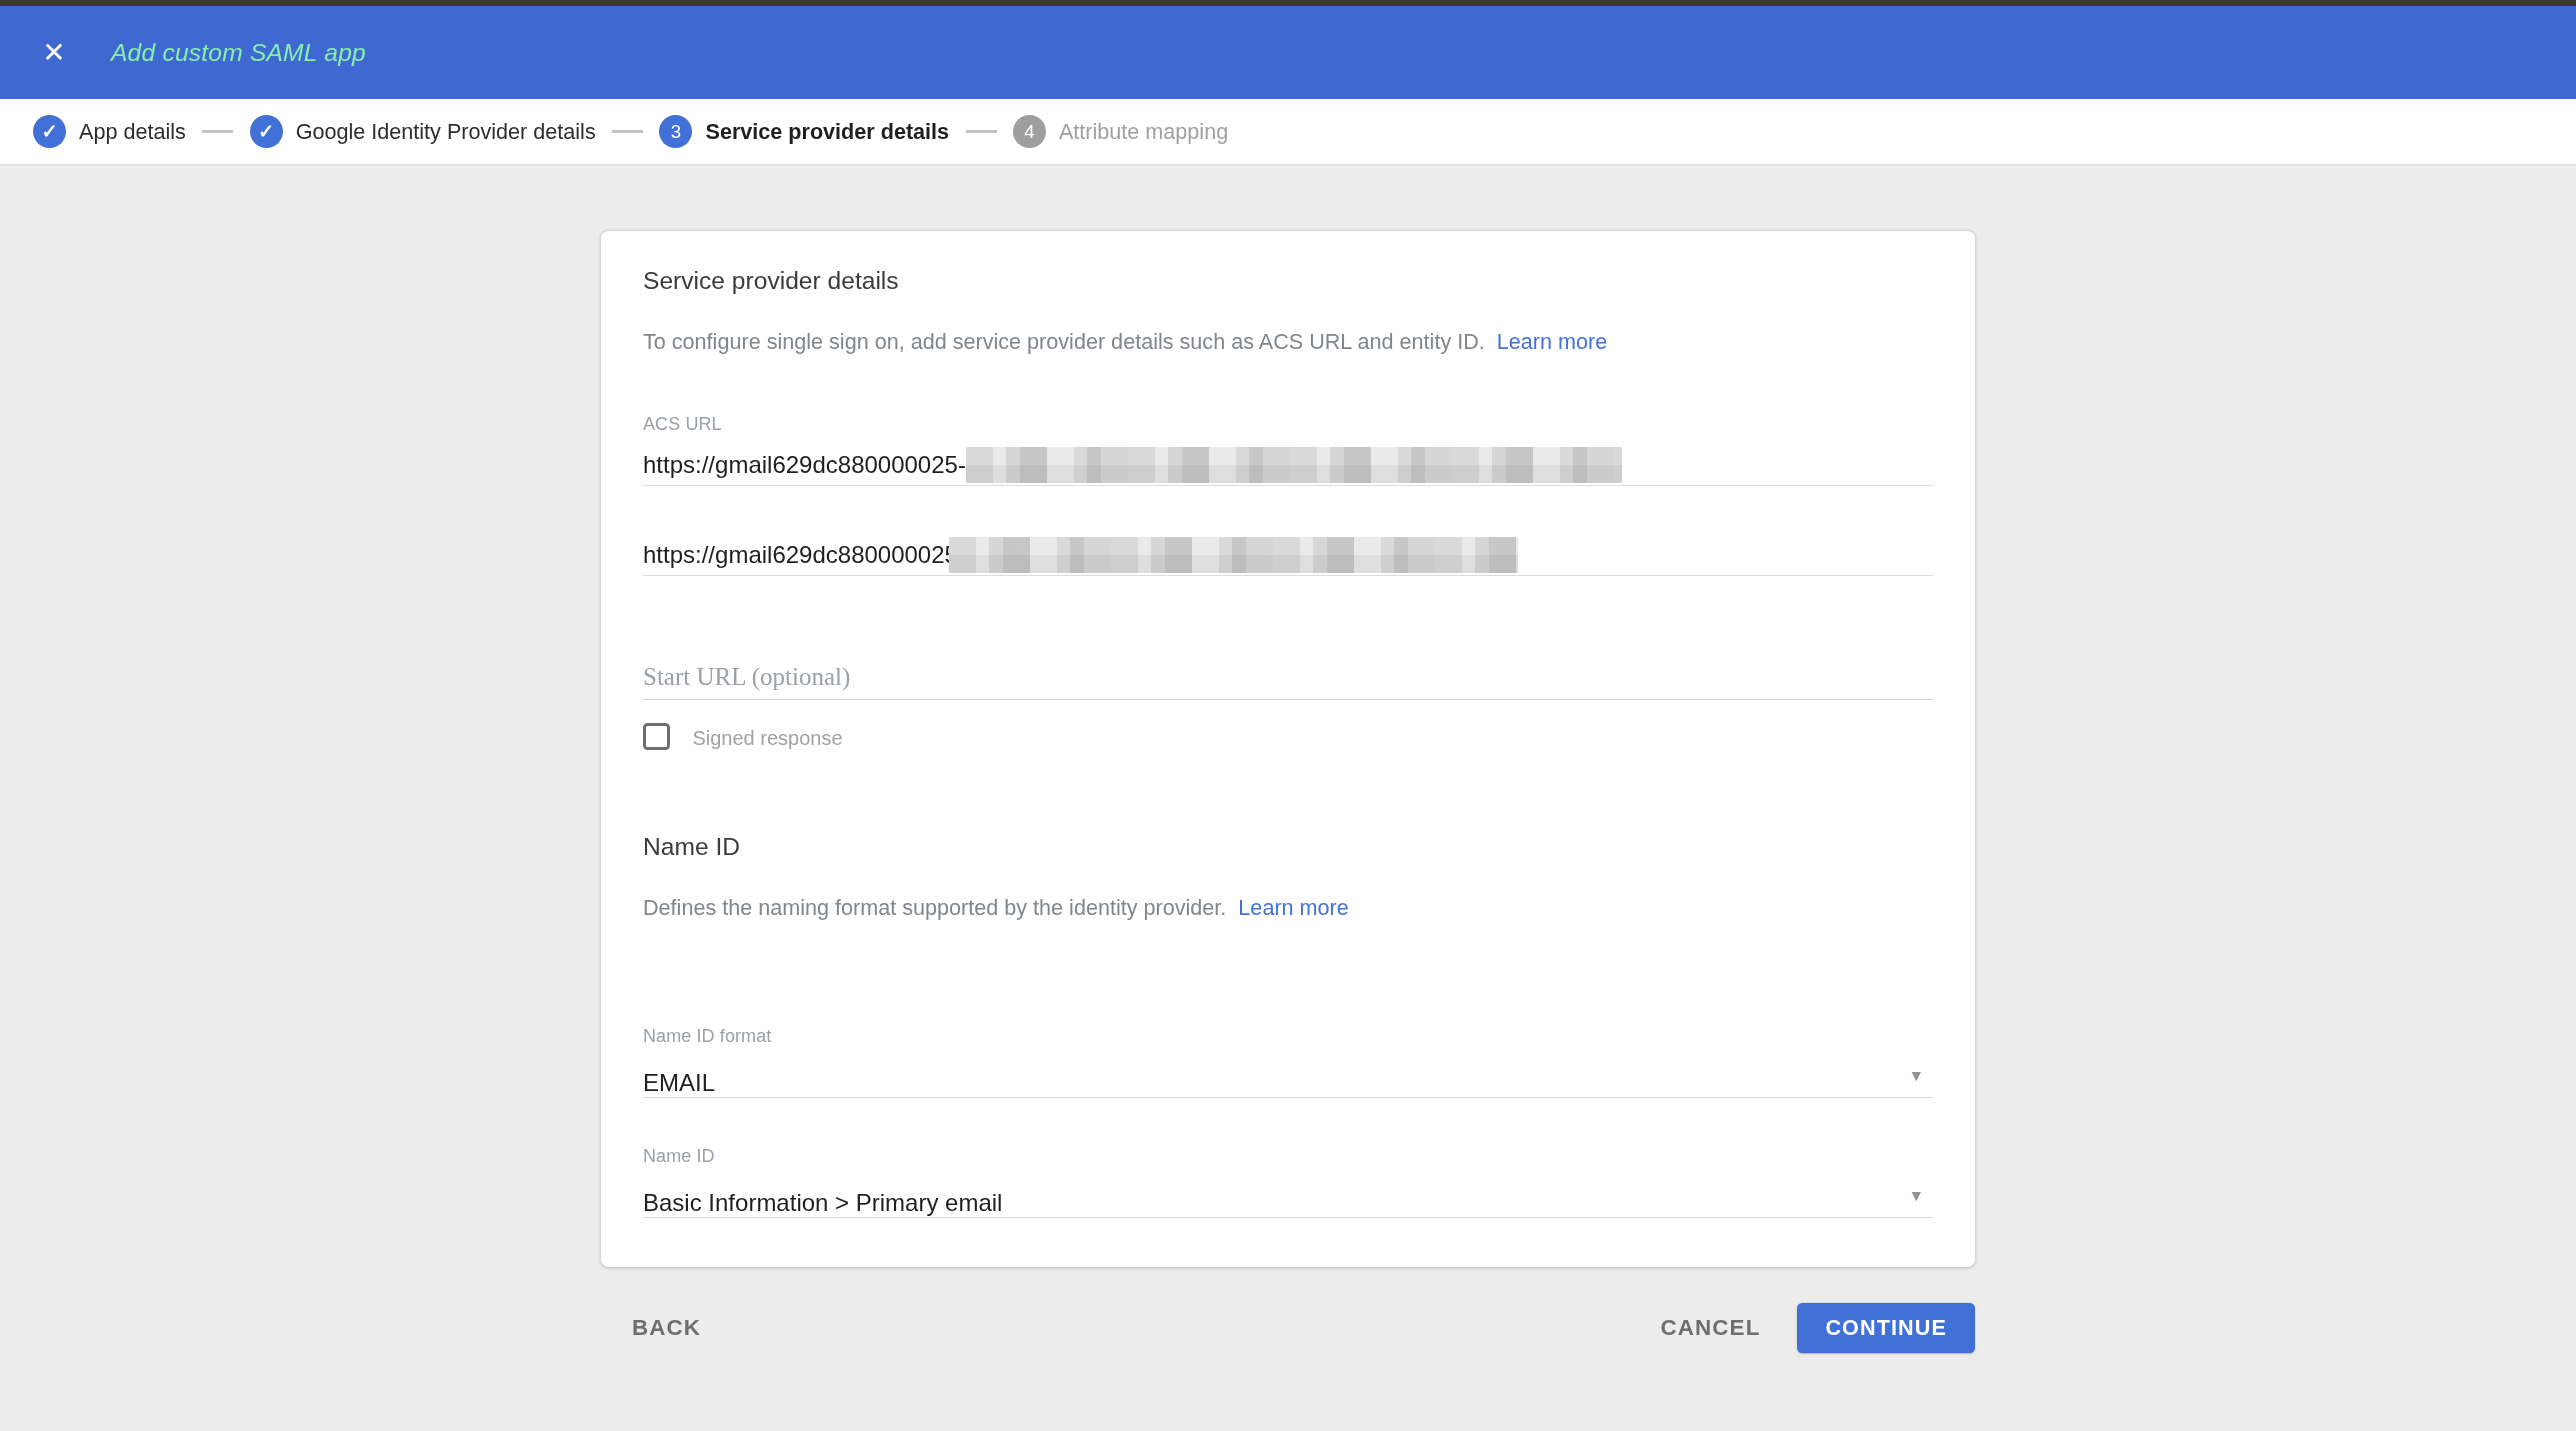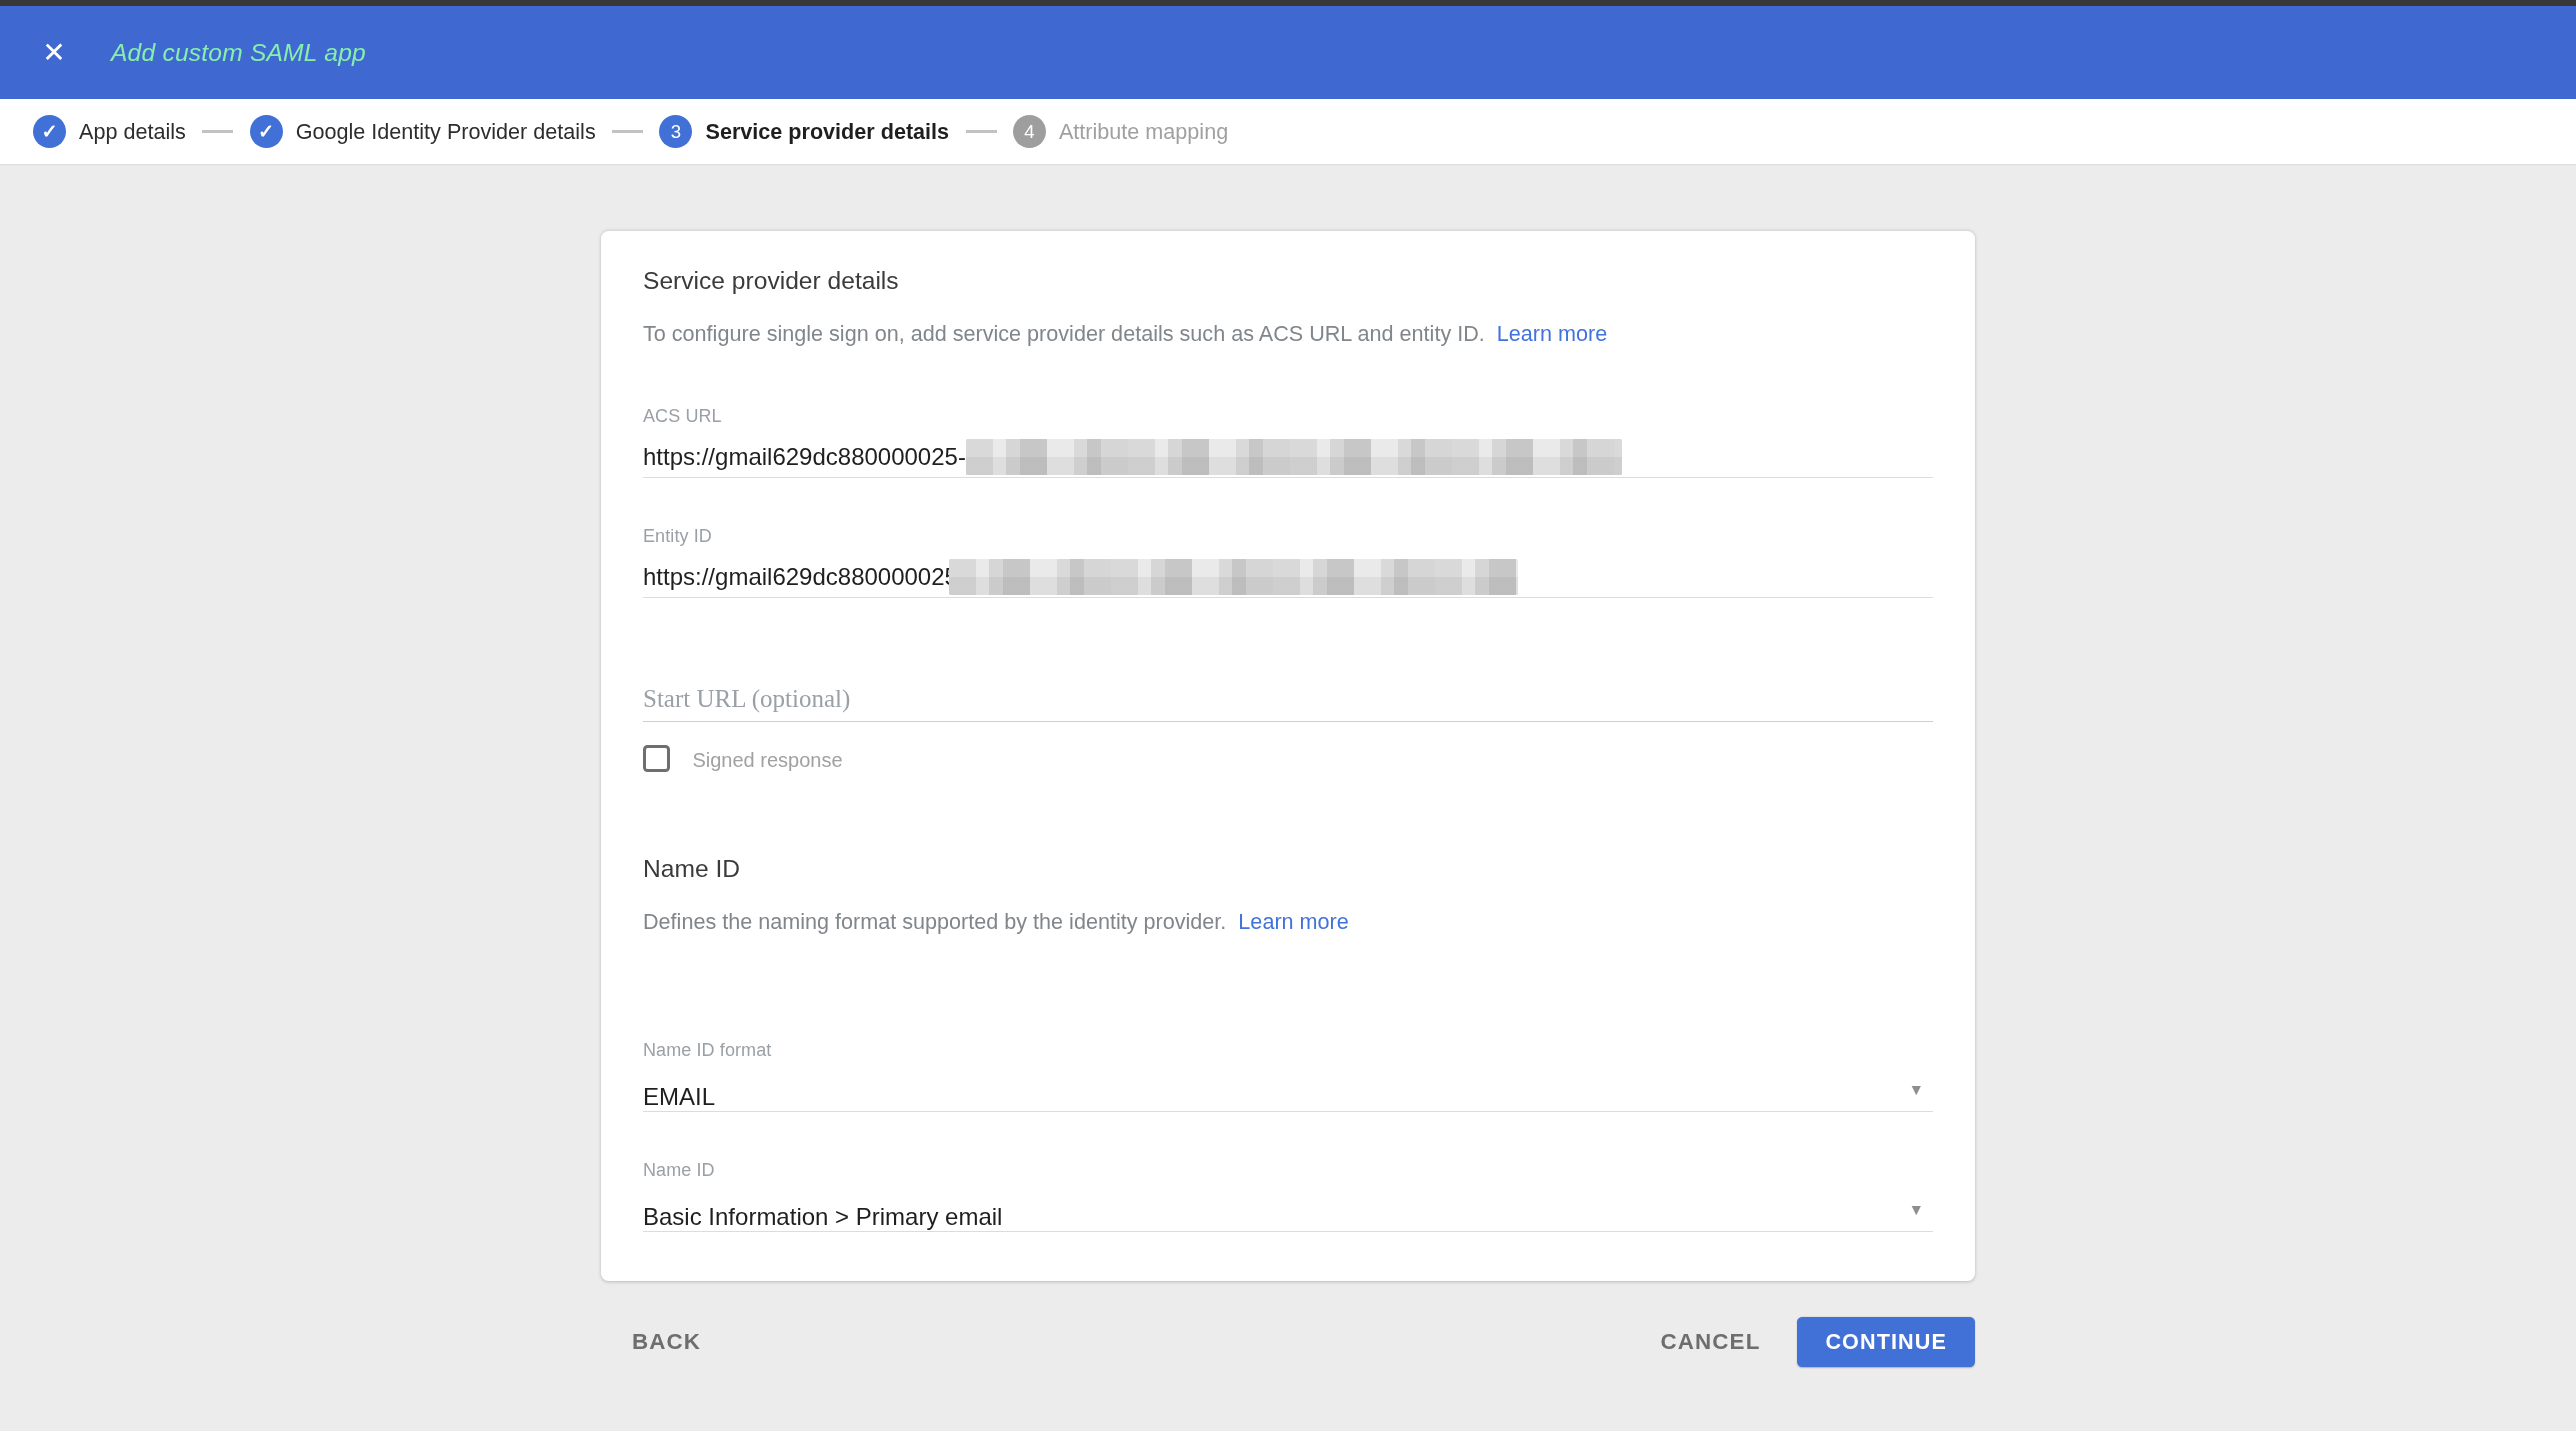--- a/index.html
+++ b/index.html
@@ -51,21 +51,21 @@
   .step.upcoming .step-label{color:#a0a0a0;}
   .step-sep{width:31px;height:2.2px;background:#c2c2c2;margin:0 16.4px;flex:none;}
   
   .content{padding-top:66px;}
   .card{
     width:1374px;margin:0 auto;background:#fff;border-radius:7.5px;
     box-shadow:0 0.7px 3.7px rgba(0,0,0,.22);
     padding:36px 42px 49px 42px;
   }
   .section-heading{font-size:24.6px;font-weight:400;color:#3b3b3b;}
-  .section-desc{font-size:21.6px;color:#80868b;margin-top:24px;line-height:1.35;}
+  .section-desc{font-size:21.6px;color:#80868b;margin-top:32px;line-height:1.35;}
   .learn-more{color:var(--link-blue,#4272db);text-decoration:none;margin-left:6px;cursor:pointer;}
   .field-group{margin-top:48px;}
   .field-group.first{margin-top:58px;}
   .field-label{font-size:18px;color:#9aa0a6;letter-spacing:0.1px;}
   .value-row{
     margin-top:9px;height:42px;border-bottom:1.5px solid #dcdcdc;
     display:flex;align-items:center;position:relative;
   }
   .field-value{font-size:24px;color:#1f1f1f;white-space:nowrap;}
   .redact{
@@ -163,21 +163,20 @@
 
     <div class="field-group first">
       <div class="field-label">ACS URL</div>
       <div class="value-row">
         <span class="field-value">https://gmail629dc880000025-c</span>
         <span class="redact"></span>
       </div>
     </div>
 
     <div class="field-group">
-      <div class="field-label">Entity ID</div>
       <div class="value-row">
         <span class="field-value">https://gmail629dc880000025</span>
         <span class="redact entity"></span>
       </div>
     </div>
 
     <div class="start-url-row">
       <input class="start-url-input" type="text" placeholder="Start URL (optional)" style="">
     </div>
 

